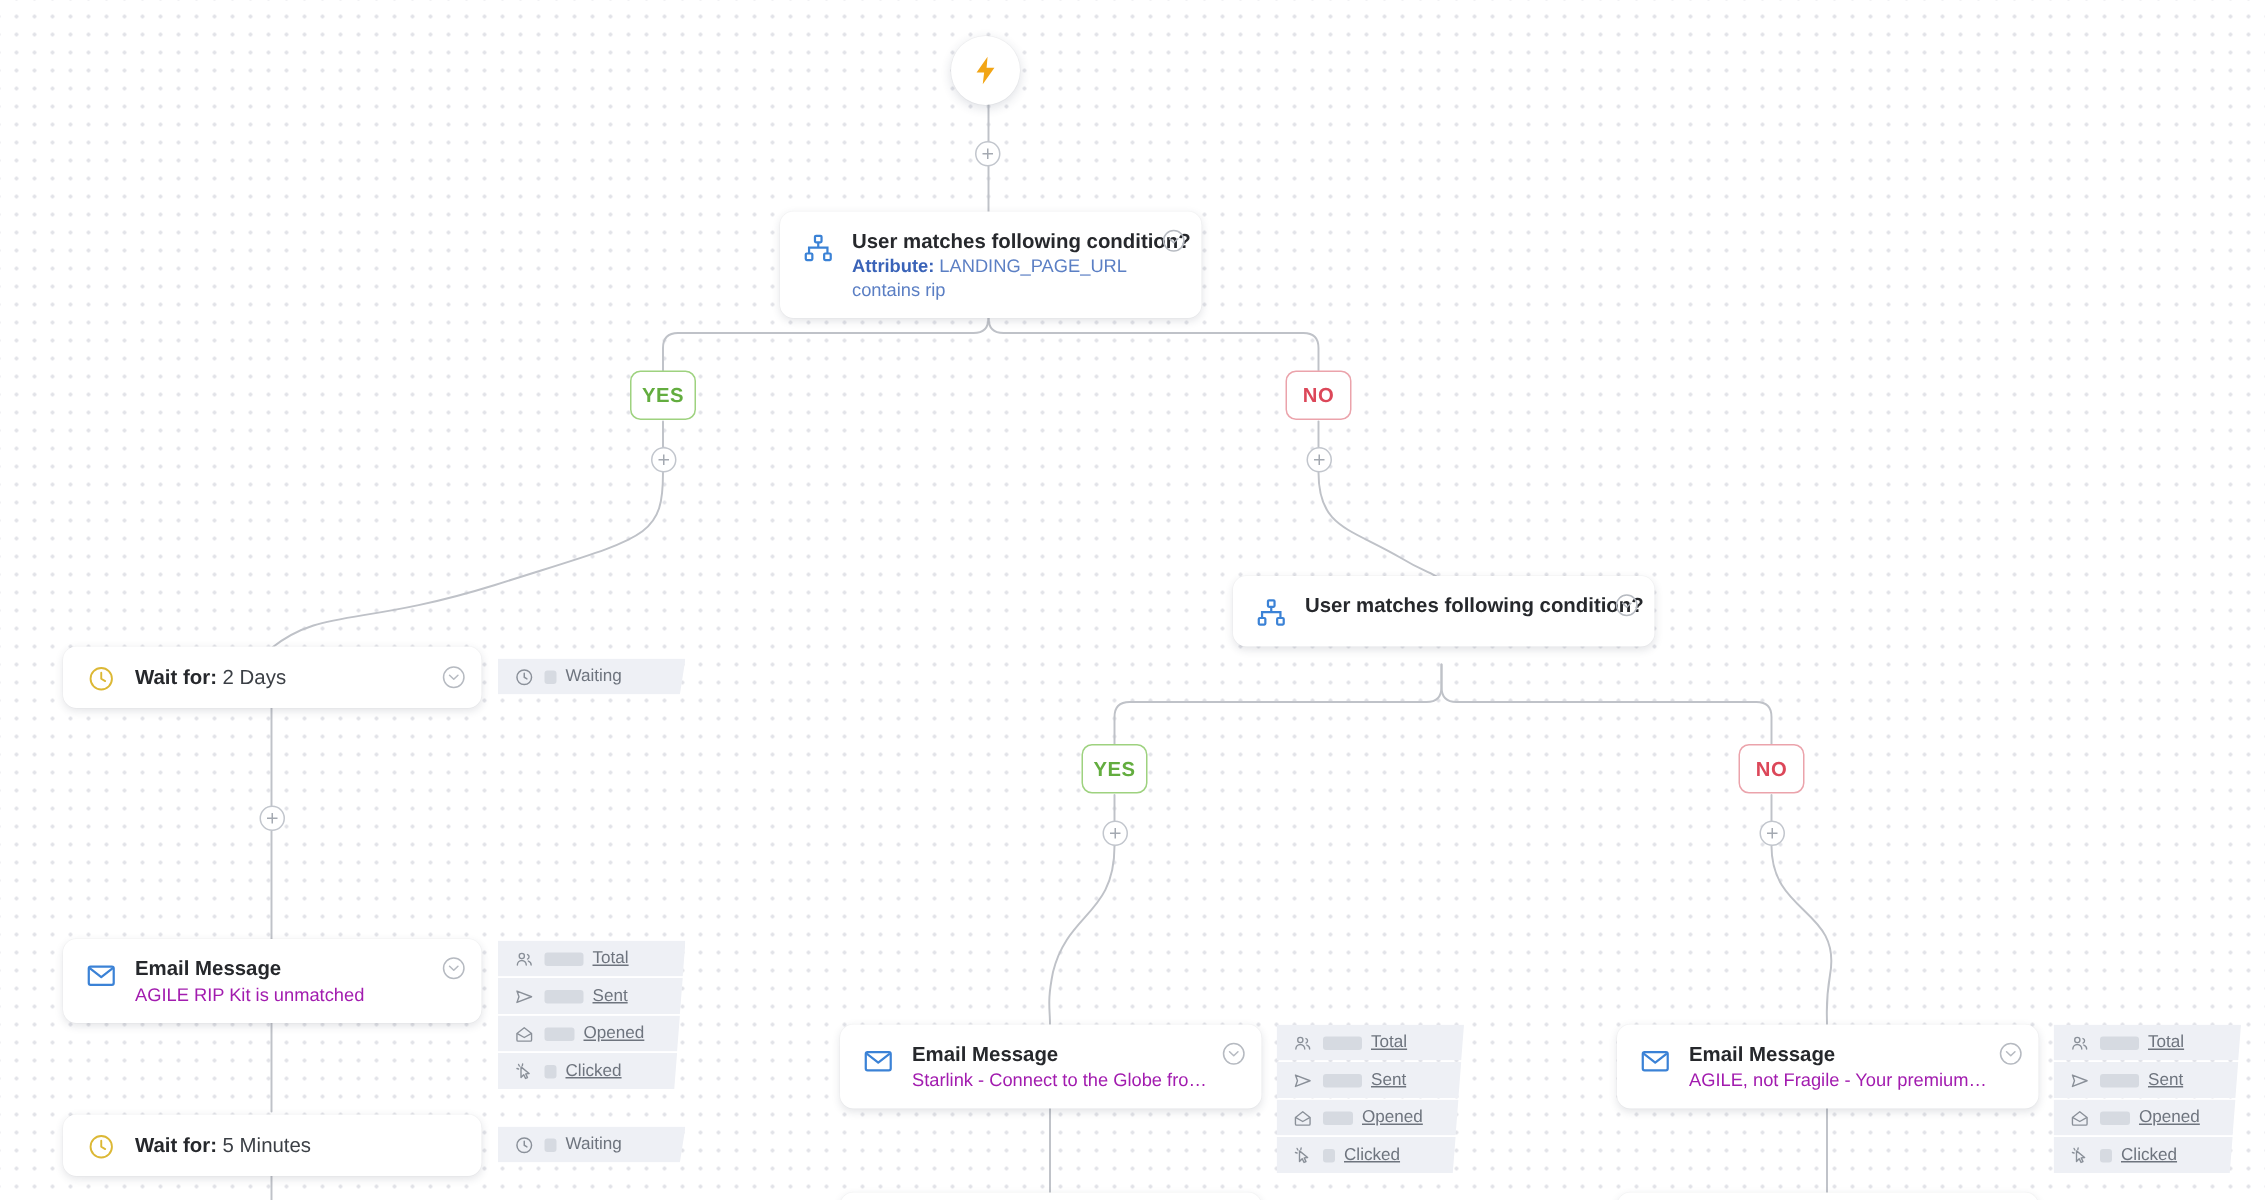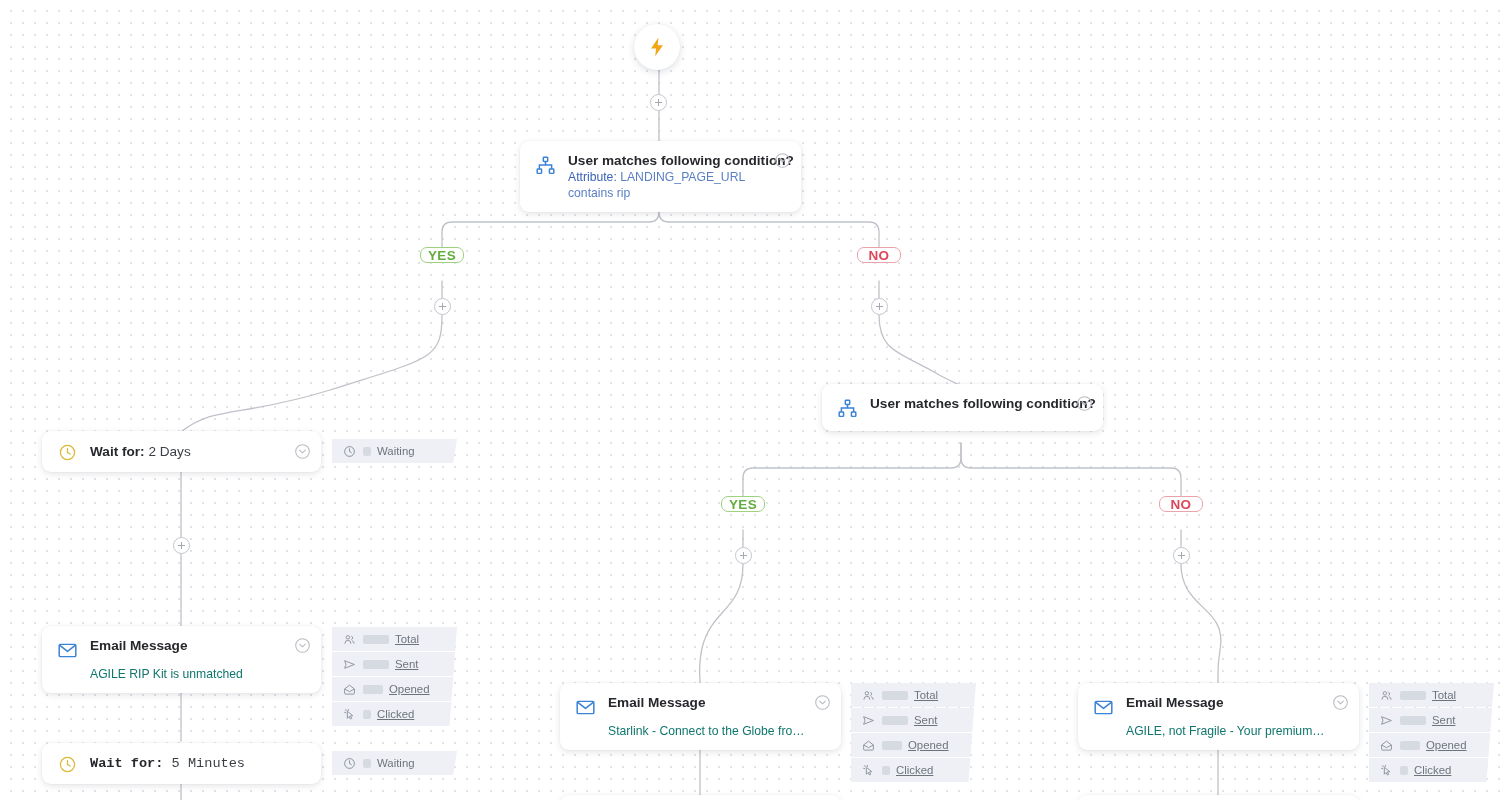--- a/index.html
+++ b/index.html
@@ -44,21 +44,21 @@
   .plus::before, .plus::after {
     content: ""; position: absolute; background: #a4a9b1;
   }
   .plus::before { width: 7px; height: 1px; }
   .plus::after { width: 1px; height: 7px; }
 
   
   .badge {
     position: absolute;
     display: flex; align-items: center; justify-content: center;
-    width: 44px; height: 16px;
+    width: 44px; height: 33px;
     border-radius: 7px;
     background: #ffffff;
     font-size: 13.5px;
     font-weight: 600;
     letter-spacing: 0.3px;
   }
   .badge.yes { border: 1px solid #9ed27f; color: #63ad3f; }
   .badge.no  { border: 1px solid #eba3ab; color: #dc4759; }
 
   
@@ -82,35 +82,35 @@
   .node .nbody { flex: 1 1 auto; min-width: 0; padding-right: 20px; }
   .node .ntitle {
     font-size: 13.6px;
     font-weight: 700;
     color: #26282c;
     line-height: 17px;
     white-space: nowrap;
   }
   .node .nsub {
     font-size: 12.2px;
-    color: #0f766e;
+    color: #a21caf;
     line-height: 16px;
-    margin-top: 12px;
+    margin-top: 1px;
   }
   .node .nsub.truncate {
     white-space: nowrap; overflow: hidden; text-overflow: ellipsis;
   }
   .node.inline-card { align-items: center; }
   .node.inline-card .nbody { padding-right: 4px; }
   .node.inline-card .ntitle .lbl { font-weight: 700; color: #26282c; }
   .node.inline-card .ntitle .val { font-weight: 400; color: #3b3f45; }
 
   
   .cond-sub { font-size: 12.2px; line-height: 16px; color: #5b7fc4; }
-  .cond-sub .k { font-weight: 400; color: #3a63b8; }
+  .cond-sub .k { font-weight: 700; color: #3a63b8; }
 
   .chev {
     position: absolute;
     top: 11px; right: 10px;
     width: 17px; height: 17px;
   }
   .chev.mid { top: 50%; margin-top: -8.5px; }
 
   
   .stats {
@@ -355,21 +355,21 @@
         <svg width="13" height="13" viewBox="0 0 24 24" fill="none" stroke="#8a9099" stroke-width="1.7" stroke-linejoin="round">
           <path d="M8 6 L8 19 L11.3 15.6 L13.6 20.3 L16 19.2 L13.8 14.6 L18 14.2 Z"></path>
           <path d="M5 3 L6 5 M10 2.5 L9.6 4.6 M3 8 L5 8.6" stroke-linecap="round"></path>
         </svg>
       </span>
       <span class="skel" style="width:8px;"></span>
       <span class="slabel">Clicked</span>
     </div>
   </div>
 
-  <div class="node inline-card" style="left:42px; top:743px; width:279px; height:41px;font-family:Liberation Mono, monospace;">
+  <div class="node inline-card" style="left:42px; top:743px; width:279px; height:41px;">
     <span class="nicon">
       <svg width="19" height="19" viewBox="0 0 24 24" fill="none" stroke="#dcb835" stroke-width="1.6">
         <circle cx="12" cy="12" r="9"></circle>
         <path d="M12 7 L12 12 L15.3 14" stroke-linecap="round" stroke-linejoin="round"></path>
       </svg>
     </span>
     <div class="nbody">
       <div class="ntitle">
         <span class="lbl">Wait for:</span>
         <span class="val">5 Minutes</span>

